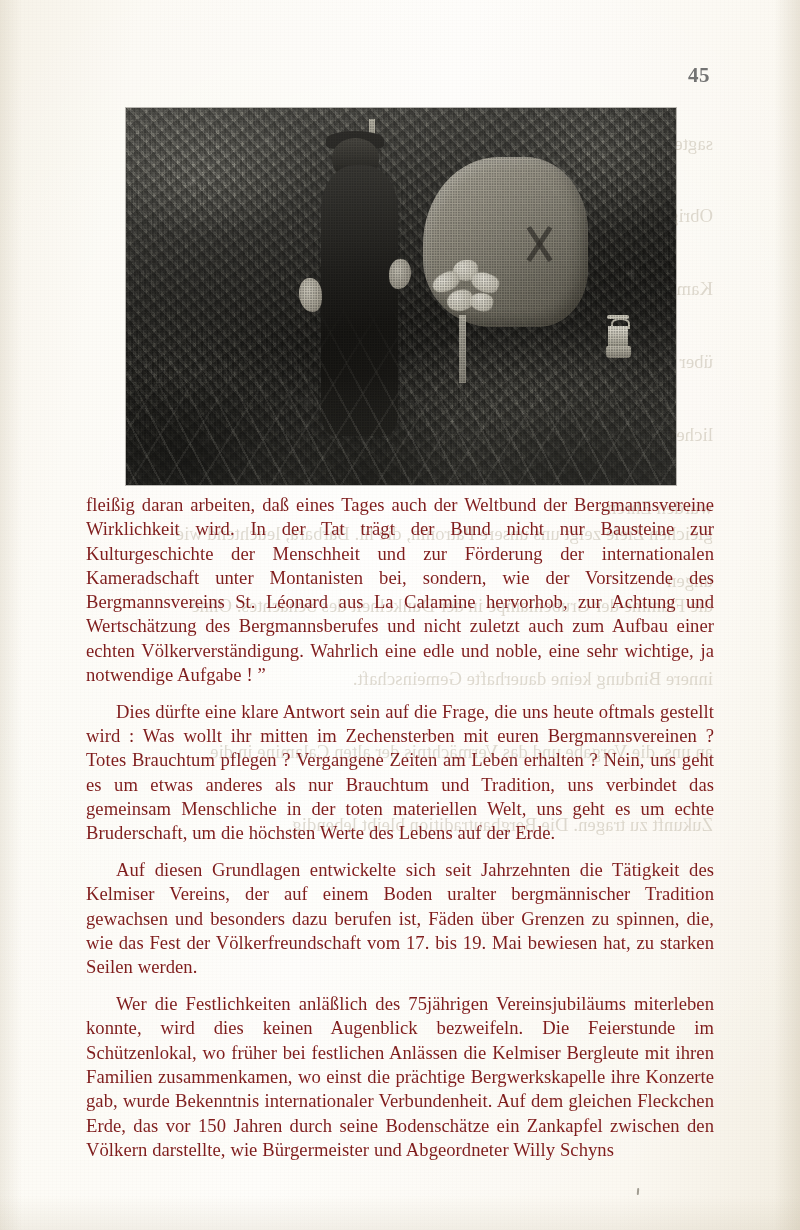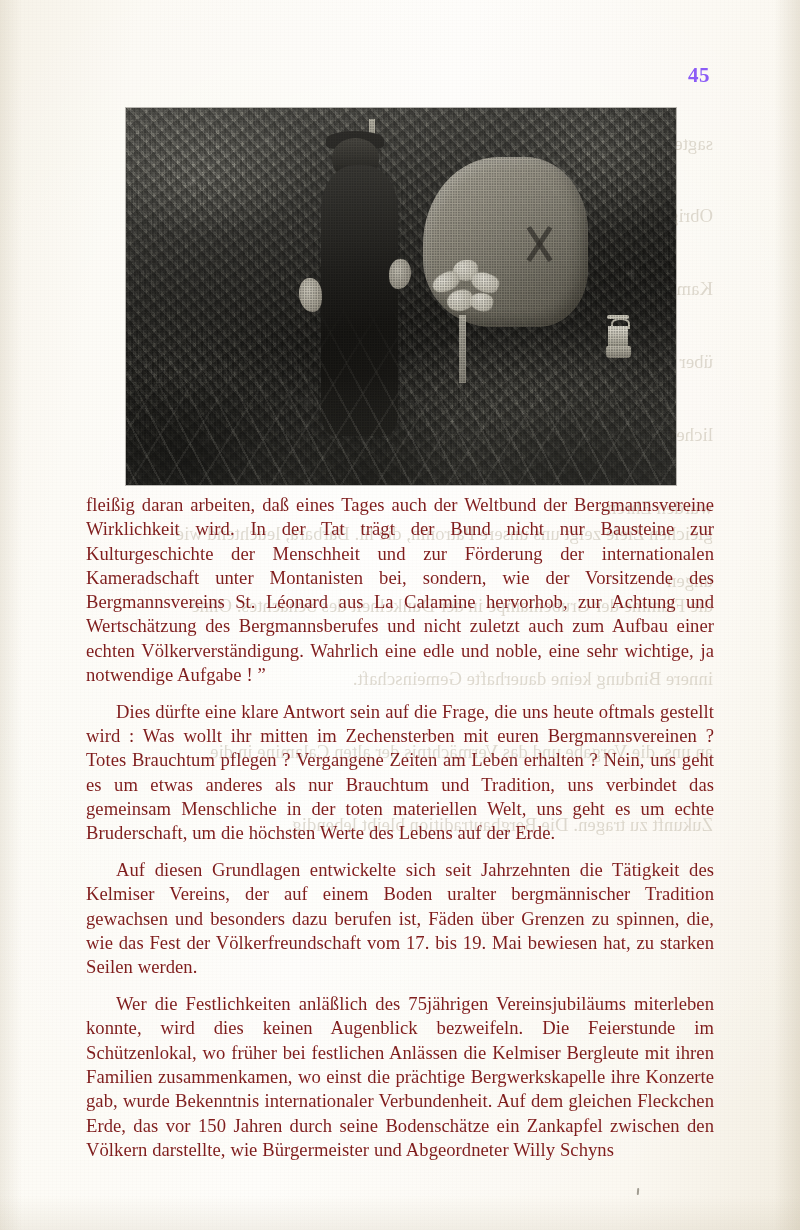--- a/index.html
+++ b/index.html
@@ -74,21 +74,21 @@
   #bleed-mid   { left: 86px; top: 473px; width: 627px; }
   .bleed-line { display: block; }
 
   
   #folio {
     position: absolute;
     left: 688px;
     top: 63px;
     font-size: 21px;
     font-weight: bold;
-    color: #8b5cf6;
+    color: #737373;
     letter-spacing: 0.4px;
   }
 
   
   #figure {
     position: absolute;
     left: 126px;
     top: 108px;
     width: 550px;
     height: 377px;

